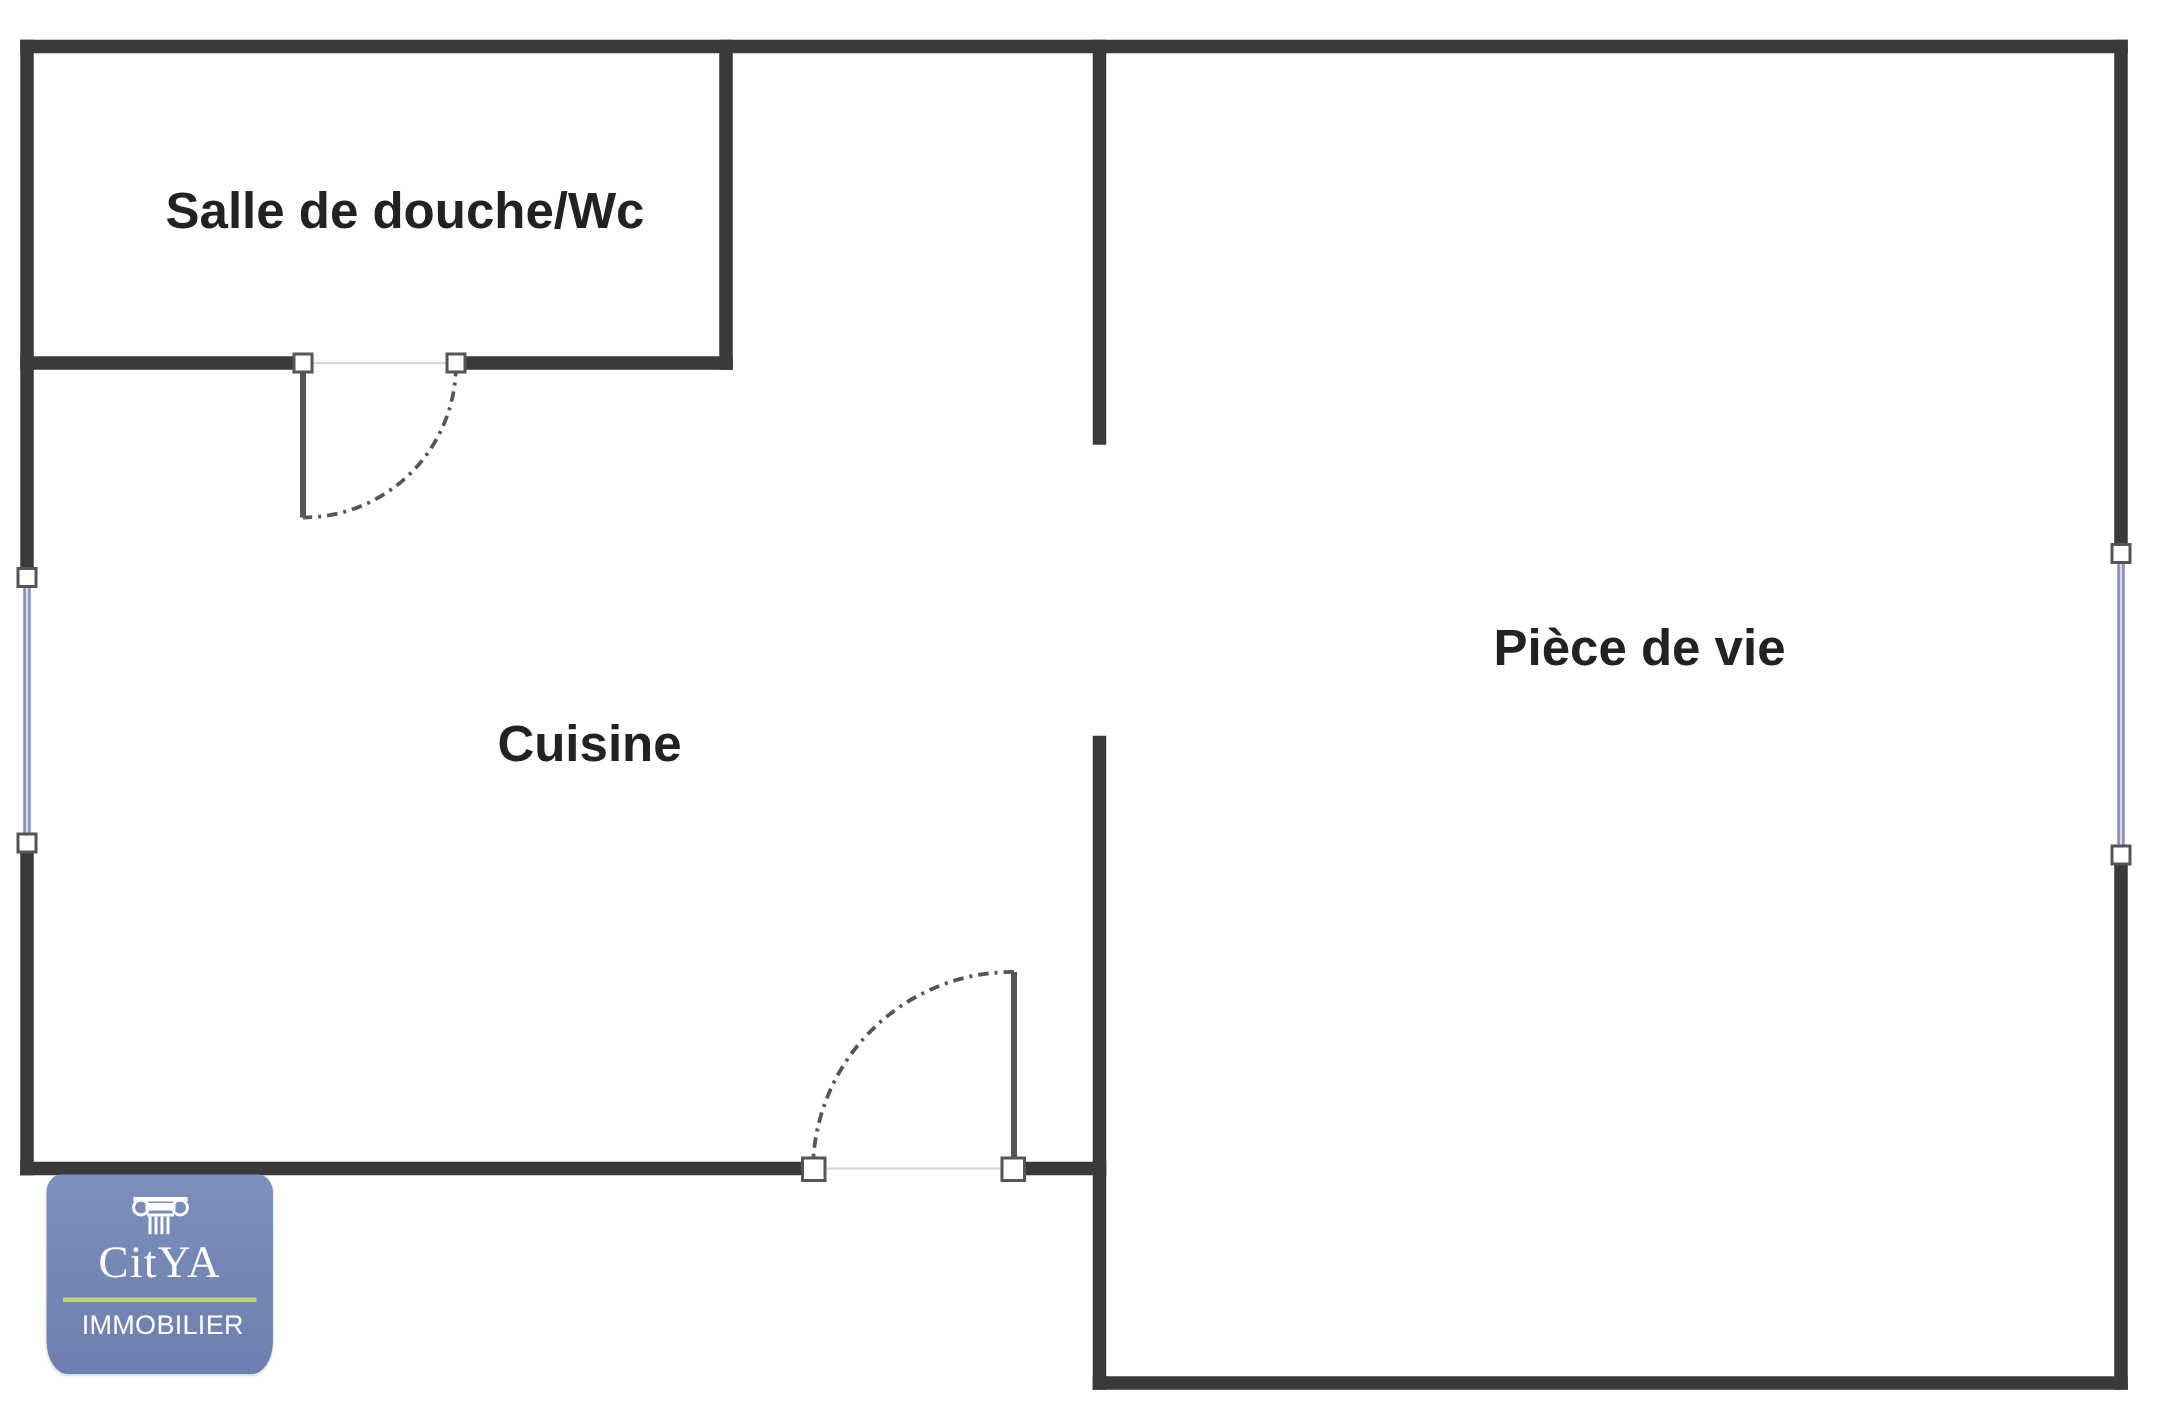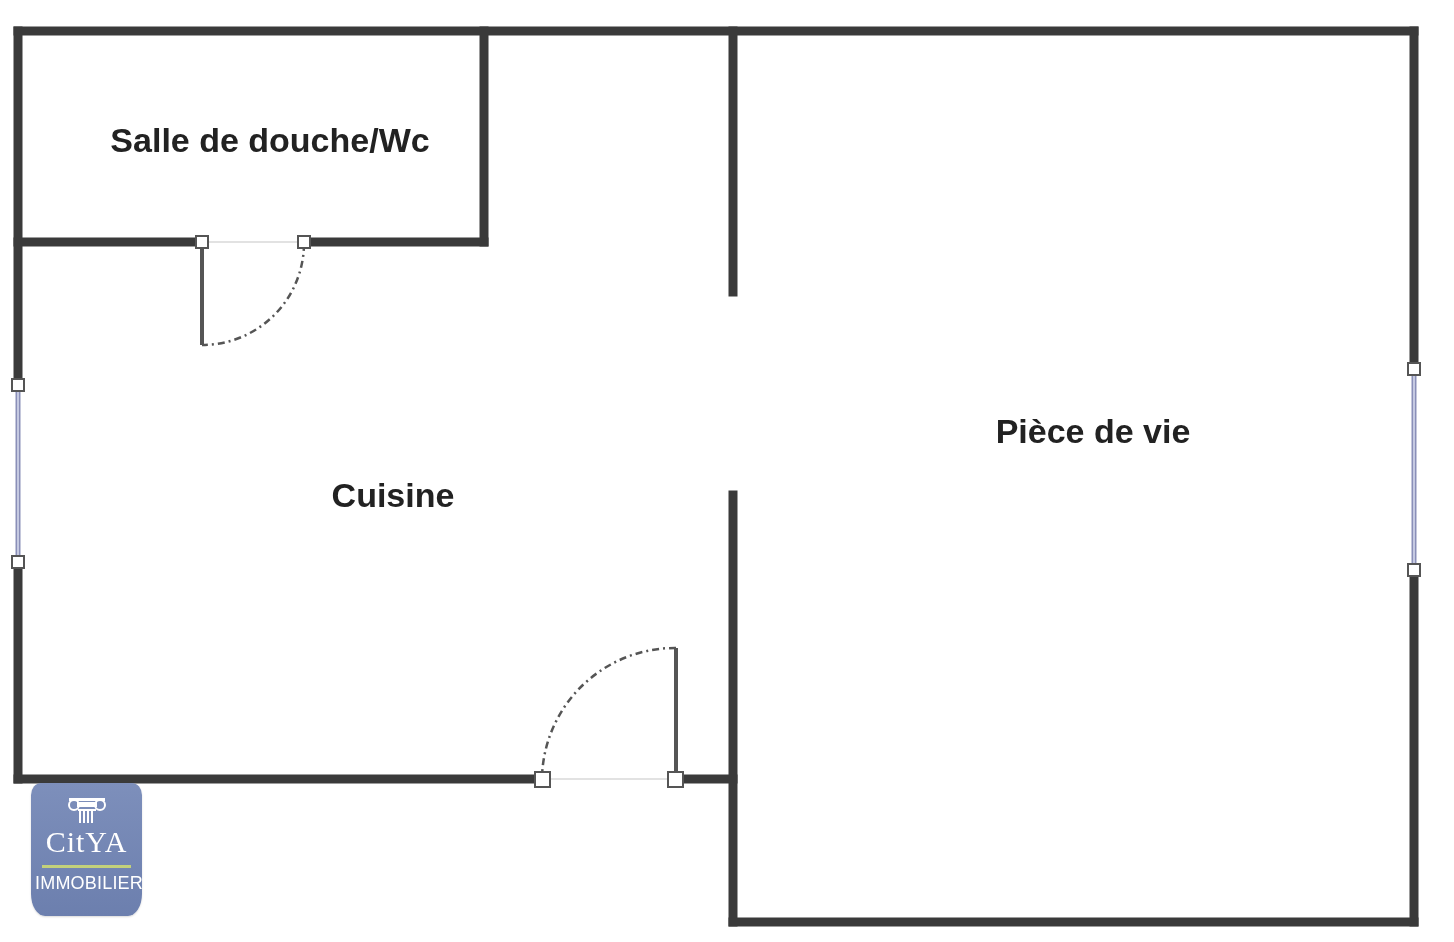--- a/index.html
+++ b/index.html
@@ -6,21 +6,21 @@
     body { width: 1454px; height: 942px; position: relative; overflow: hidden; font-family: "Liberation Sans", sans-serif; }
     #plan { position: absolute; left: 0; top: 0; width: 1454px; height: 942px; }
     .wall { stroke: #3a3a3a; stroke-width: 9; fill: none; stroke-linecap: square; stroke-linejoin: miter; }
     .door-leaf { stroke: #555555; stroke-width: 4; fill: none; }
     .door-arc { stroke: #555555; stroke-width: 2.5; fill: none; stroke-dasharray: 7 4 2 4; }
     .door-threshold { stroke: #d8d8d8; stroke-width: 1.5; }
     .hinge { fill: #ffffff; stroke: #555555; stroke-width: 2; }
     .window-glass { stroke: #8a8fb8; stroke-width: 5; }
     .window-inner { stroke: #d9dcef; stroke-width: 1.5; }
     .room-label { font-family: "Liberation Sans", sans-serif; font-weight: bold; font-size: 34px; fill: #222222; }
-    .logo { position: absolute; left: 31px; top: 783px; width: 111px; height: 133px; }
+    .logo { position: absolute; left: 31px; top: 783px; width: 151px; height: 133px; }
     .logo-shape { position: absolute; inset: 0; background: linear-gradient(180deg, #7d8fbb 0%, #6c7fae 100%); border-radius: 10px 10px 14px 14px / 12px 12px 22px 22px; box-shadow: 0 1px 2px rgba(0,0,0,0.15); }
     .logo-column { position: absolute; left: 50%; top: 14px; transform: translateX(-50%); width: 40px; height: 26px; }
     .logo-name { position: absolute; left: 0; right: 0; top: 44px; text-align: center; color: #ffffff; font-family: "Liberation Serif", serif; font-size: 30px; letter-spacing: 1px; line-height: 1; }
     .logo-rule { position: absolute; left: 11px; right: 11px; top: 82px; height: 3px; background: #c3d17a; }
     .logo-sub { position: absolute; left: 4px; right: 0; top: 91px; text-align: center; color: #ffffff; font-family: "Liberation Sans", sans-serif; font-size: 18px; line-height: 1; letter-spacing: 0.2px; }
   </style>
 </head>
 <body>
 
 <svg id="plan" viewBox="0 0 1454 942" xmlns="http://www.w3.org/2000/svg">

